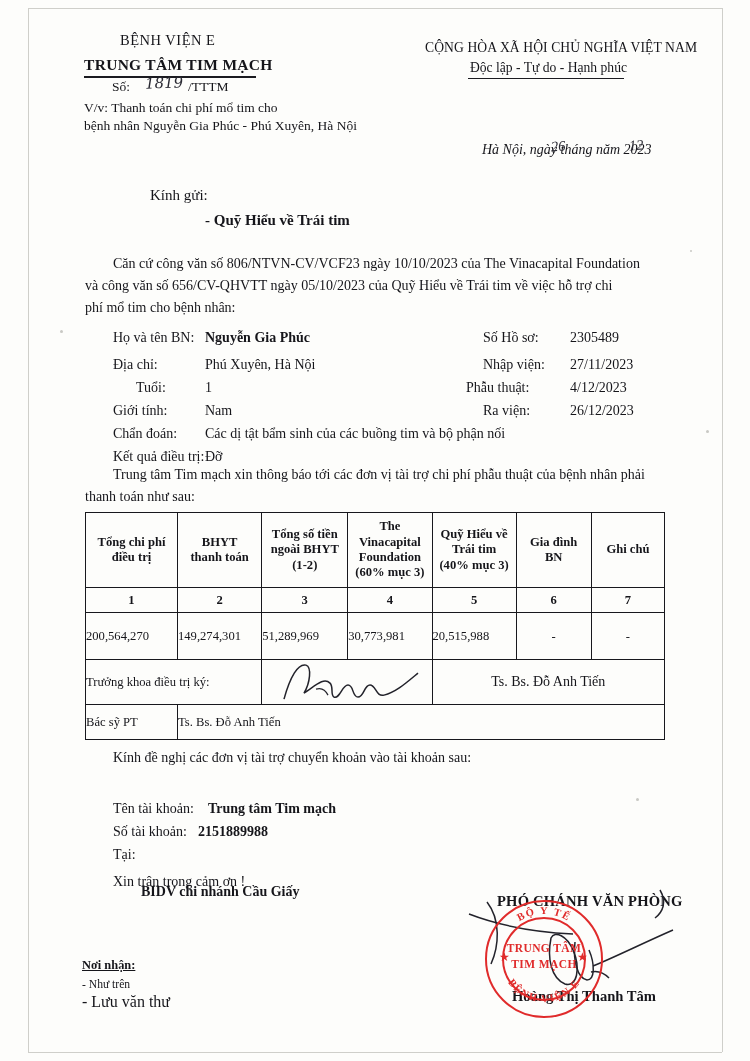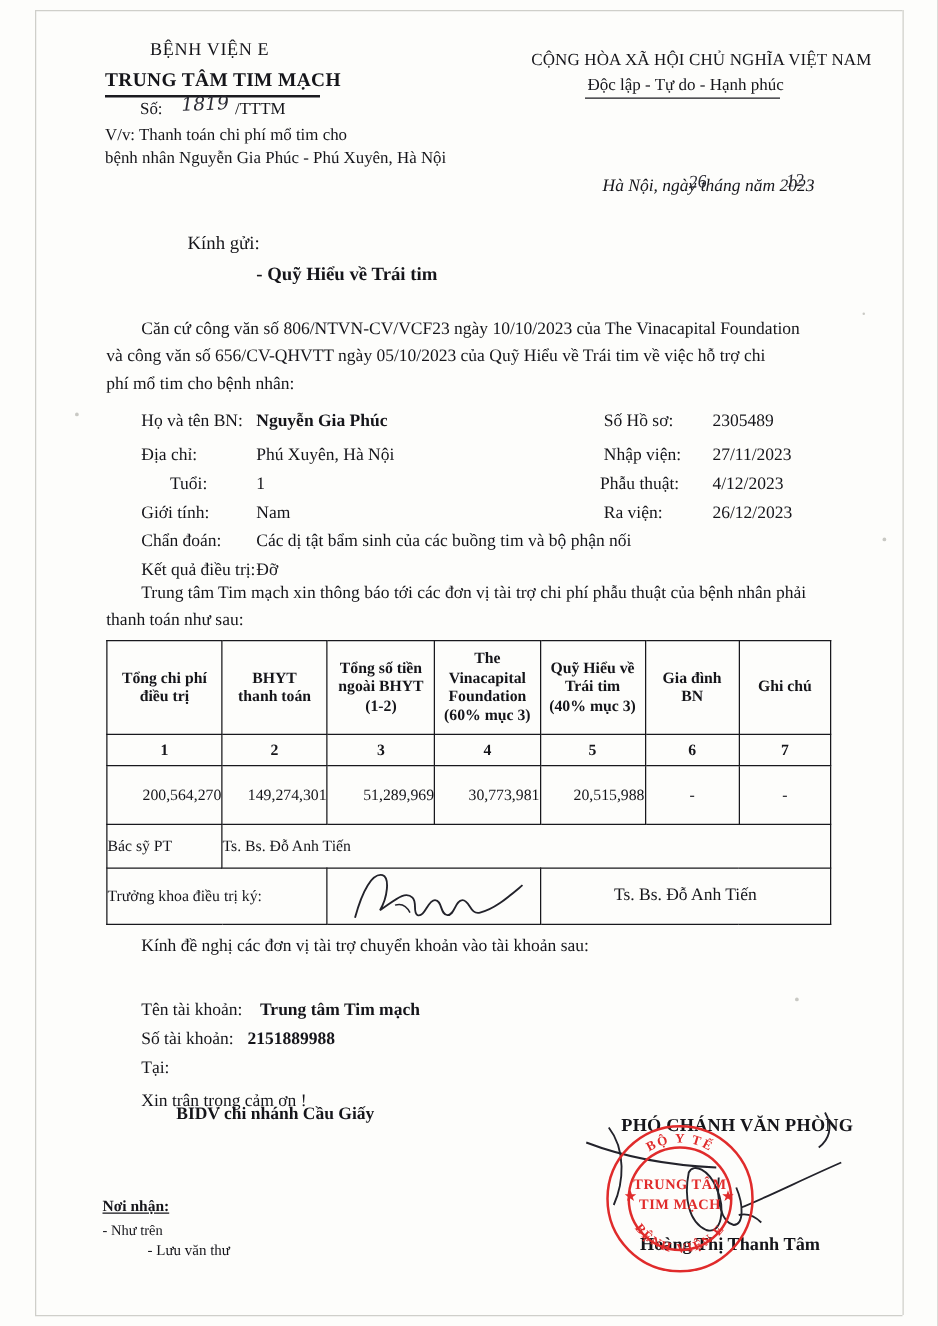--- a/index.html
+++ b/index.html
@@ -57,21 +57,21 @@
 
   
   #p2a{left:113px;top:467px;}
   #p2b{left:85px;top:489px;}
 
   
   #tbl{position:absolute;left:85px;top:512px;width:580px;border-collapse:collapse;}
   #tbl td{border:1.4px solid #18181d;font-size:12.6px;color:#15151a;padding:0;}
   .hd{text-align:center;font-weight:bold;line-height:1.22;height:74px;vertical-align:middle;}
   .num{text-align:center;font-weight:bold;height:24px;font-size:13px;}
-  .amt{text-align:right;padding-right:7px;height:46px;font-size:14.2px;vertical-align:middle;}
+  .amt{padding-right:7px;height:46px;font-size:14.2px;vertical-align:middle;}
   .amtc{text-align:center;height:46px;font-size:14.2px;vertical-align:middle;}
   .rowlbl{padding-left:8px;height:34px;font-size:14px;vertical-align:middle;}
   .rowval{padding-left:8px;height:34px;font-size:14px;vertical-align:middle;}
   .sigcell{height:44px;vertical-align:middle;text-align:center;position:relative;}
 
   
   #p3{left:113px;top:750px;}
   .bk{position:absolute;font-size:14px;color:#15151a;white-space:nowrap;}
   #p4{left:113px;top:874px;}
 
@@ -90,21 +90,21 @@
   .st-r{left:92px;top:50px;}
   .arc{position:absolute;left:0;top:0;width:118px;height:118px;}
   .arc text{fill:#e02b2b;font-size:10.5px;font-weight:bold;font-family:"Liberation Serif",serif;letter-spacing:1.6px;}
 
   
   .ink{position:absolute;stroke:#23232b;fill:none;stroke-width:1.5;}
 
   
   #nn-title{left:82px;top:958px;font-size:12.4px;font-weight:bold;text-decoration:underline;}
   #nn-1{left:82px;top:978px;font-size:11.6px;}
-  #nn-2{left:82px;top:993px;font-size:12px;margin-left:36px;}
+  #nn-2{left:82px;top:993px;font-size:16px;}
 
   .speck{position:absolute;background:#c9c9c4;border-radius:50%;}
 </style>
 </head>
 <body>
 
 <div class="page">
 
   <div class="scanline sl-top"></div>
   <div class="scanline sl-left"></div>
@@ -144,21 +144,21 @@
       <div class="pl" style="left: 113px; top: 403px;">Giới tính:</div>
       <div class="pv" style="left: 205px; top: 403px;">Nam</div>
       <div class="pl" style="left: 113px; top: 426px;">Chẩn đoán:</div>
       <div class="pv" style="left: 205px; top: 426px;">Các dị tật bẩm sinh của các buồng tim và bộ phận nối</div>
       <div class="pl" style="left: 113px; top: 449px;">Kết quả điều trị:</div>
       <div class="pv" style="left: 205px; top: 449px;">Đỡ</div>
       <div class="rl" style="left: 483px; top: 330px;">Số Hồ sơ:</div>
       <div class="rv" style="left: 570px; top: 330px;">2305489</div>
       <div class="rl" style="left: 483px; top: 357px;">Nhập viện:</div>
       <div class="rv" style="left: 570px; top: 357px;">27/11/2023</div>
-      <div class="rl" style="left: 480px; top: 380px;">Phẫu thuật:</div>
+      <div class="rl" style="left: 466px; top: 380px;">Phẫu thuật:</div>
       <div class="rv" style="left: 570px; top: 380px;">4/12/2023</div>
       <div class="rl" style="left: 483px; top: 403px;">Ra viện:</div>
       <div class="rv" style="left: 570px; top: 403px;">26/12/2023</div>
     </div>
 
   <div class="para" id="p2a">Trung tâm Tim mạch xin thông báo tới các đơn vị tài trợ chi phí phẫu thuật của bệnh nhân phải</div>
   <div class="para" id="p2b">thanh toán như sau:</div>
 
   <table id="tbl">
     <tbody id="tbl-body">
@@ -181,34 +181,34 @@
           <td class="num">7</td>
         </tr>
         <tr>
           <td class="amt">200,564,270</td>
           <td class="amt">149,274,301</td>
           <td class="amt">51,289,969</td>
           <td class="amt">30,773,981</td>
           <td class="amt">20,515,988</td>
           <td class="amtc">-</td>
           <td class="amtc">-</td>
-        </tr>
-        <tr>
-          <td class="rowlbl">Bác sỹ PT</td>
-          <td class="rowval" colspan="6">Ts. Bs. Đỗ Anh Tiến</td>
         </tr>
         <tr>
           <td class="rowlbl" colspan="2" style="height: 44px;">Trưởng khoa điều trị ký:</td>
           <td class="sigcell" colspan="2">
             <svg style="position:absolute;left:50%;top:50%;transform:translate(-50%,-52%);width:150px;height:44px;">
               <path fill="none" stroke="#23232b" stroke-width="1.5" d="M12 40 C 18 18, 26 4, 34 6 C 40 8, 38 24, 32 34 C 44 26, 52 18, 58 24 C 62 28, 58 36, 62 38 C 68 40, 70 26, 76 26 C 82 26, 80 38, 86 38 C 92 38, 92 26, 98 26 C 104 26, 104 38, 112 36 C 124 33, 134 24, 146 14"></path>
               <path fill="none" stroke="#23232b" stroke-width="1.2" d="M44 30 C 50 28, 54 32, 56 36"></path>
             </svg>
           </td>
           <td colspan="3" class="sigcell" style="font-size: 14px;">Ts. Bs. Đỗ Anh Tiến</td>
+        </tr>
+        <tr>
+          <td class="rowlbl">Bác sỹ PT</td>
+          <td class="rowval" colspan="6">Ts. Bs. Đỗ Anh Tiến</td>
         </tr>
       </tbody>
   </table>
 
   <div class="para" id="p3">Kính đề nghị các đơn vị tài trợ chuyển khoản vào tài khoản sau:</div>
   <div id="bank-block">
       <div class="bk" style="left: 113px; top: 801px;">Tên tài khoản:</div>
       <div class="bk b" style="left: 208px; top: 801px;">Trung tâm Tim mạch</div>
       <div class="bk" style="left: 113px; top: 824px;">Số tài khoản:</div>
       <div class="bk b" style="left: 198px; top: 824px;">2151889988</div>

